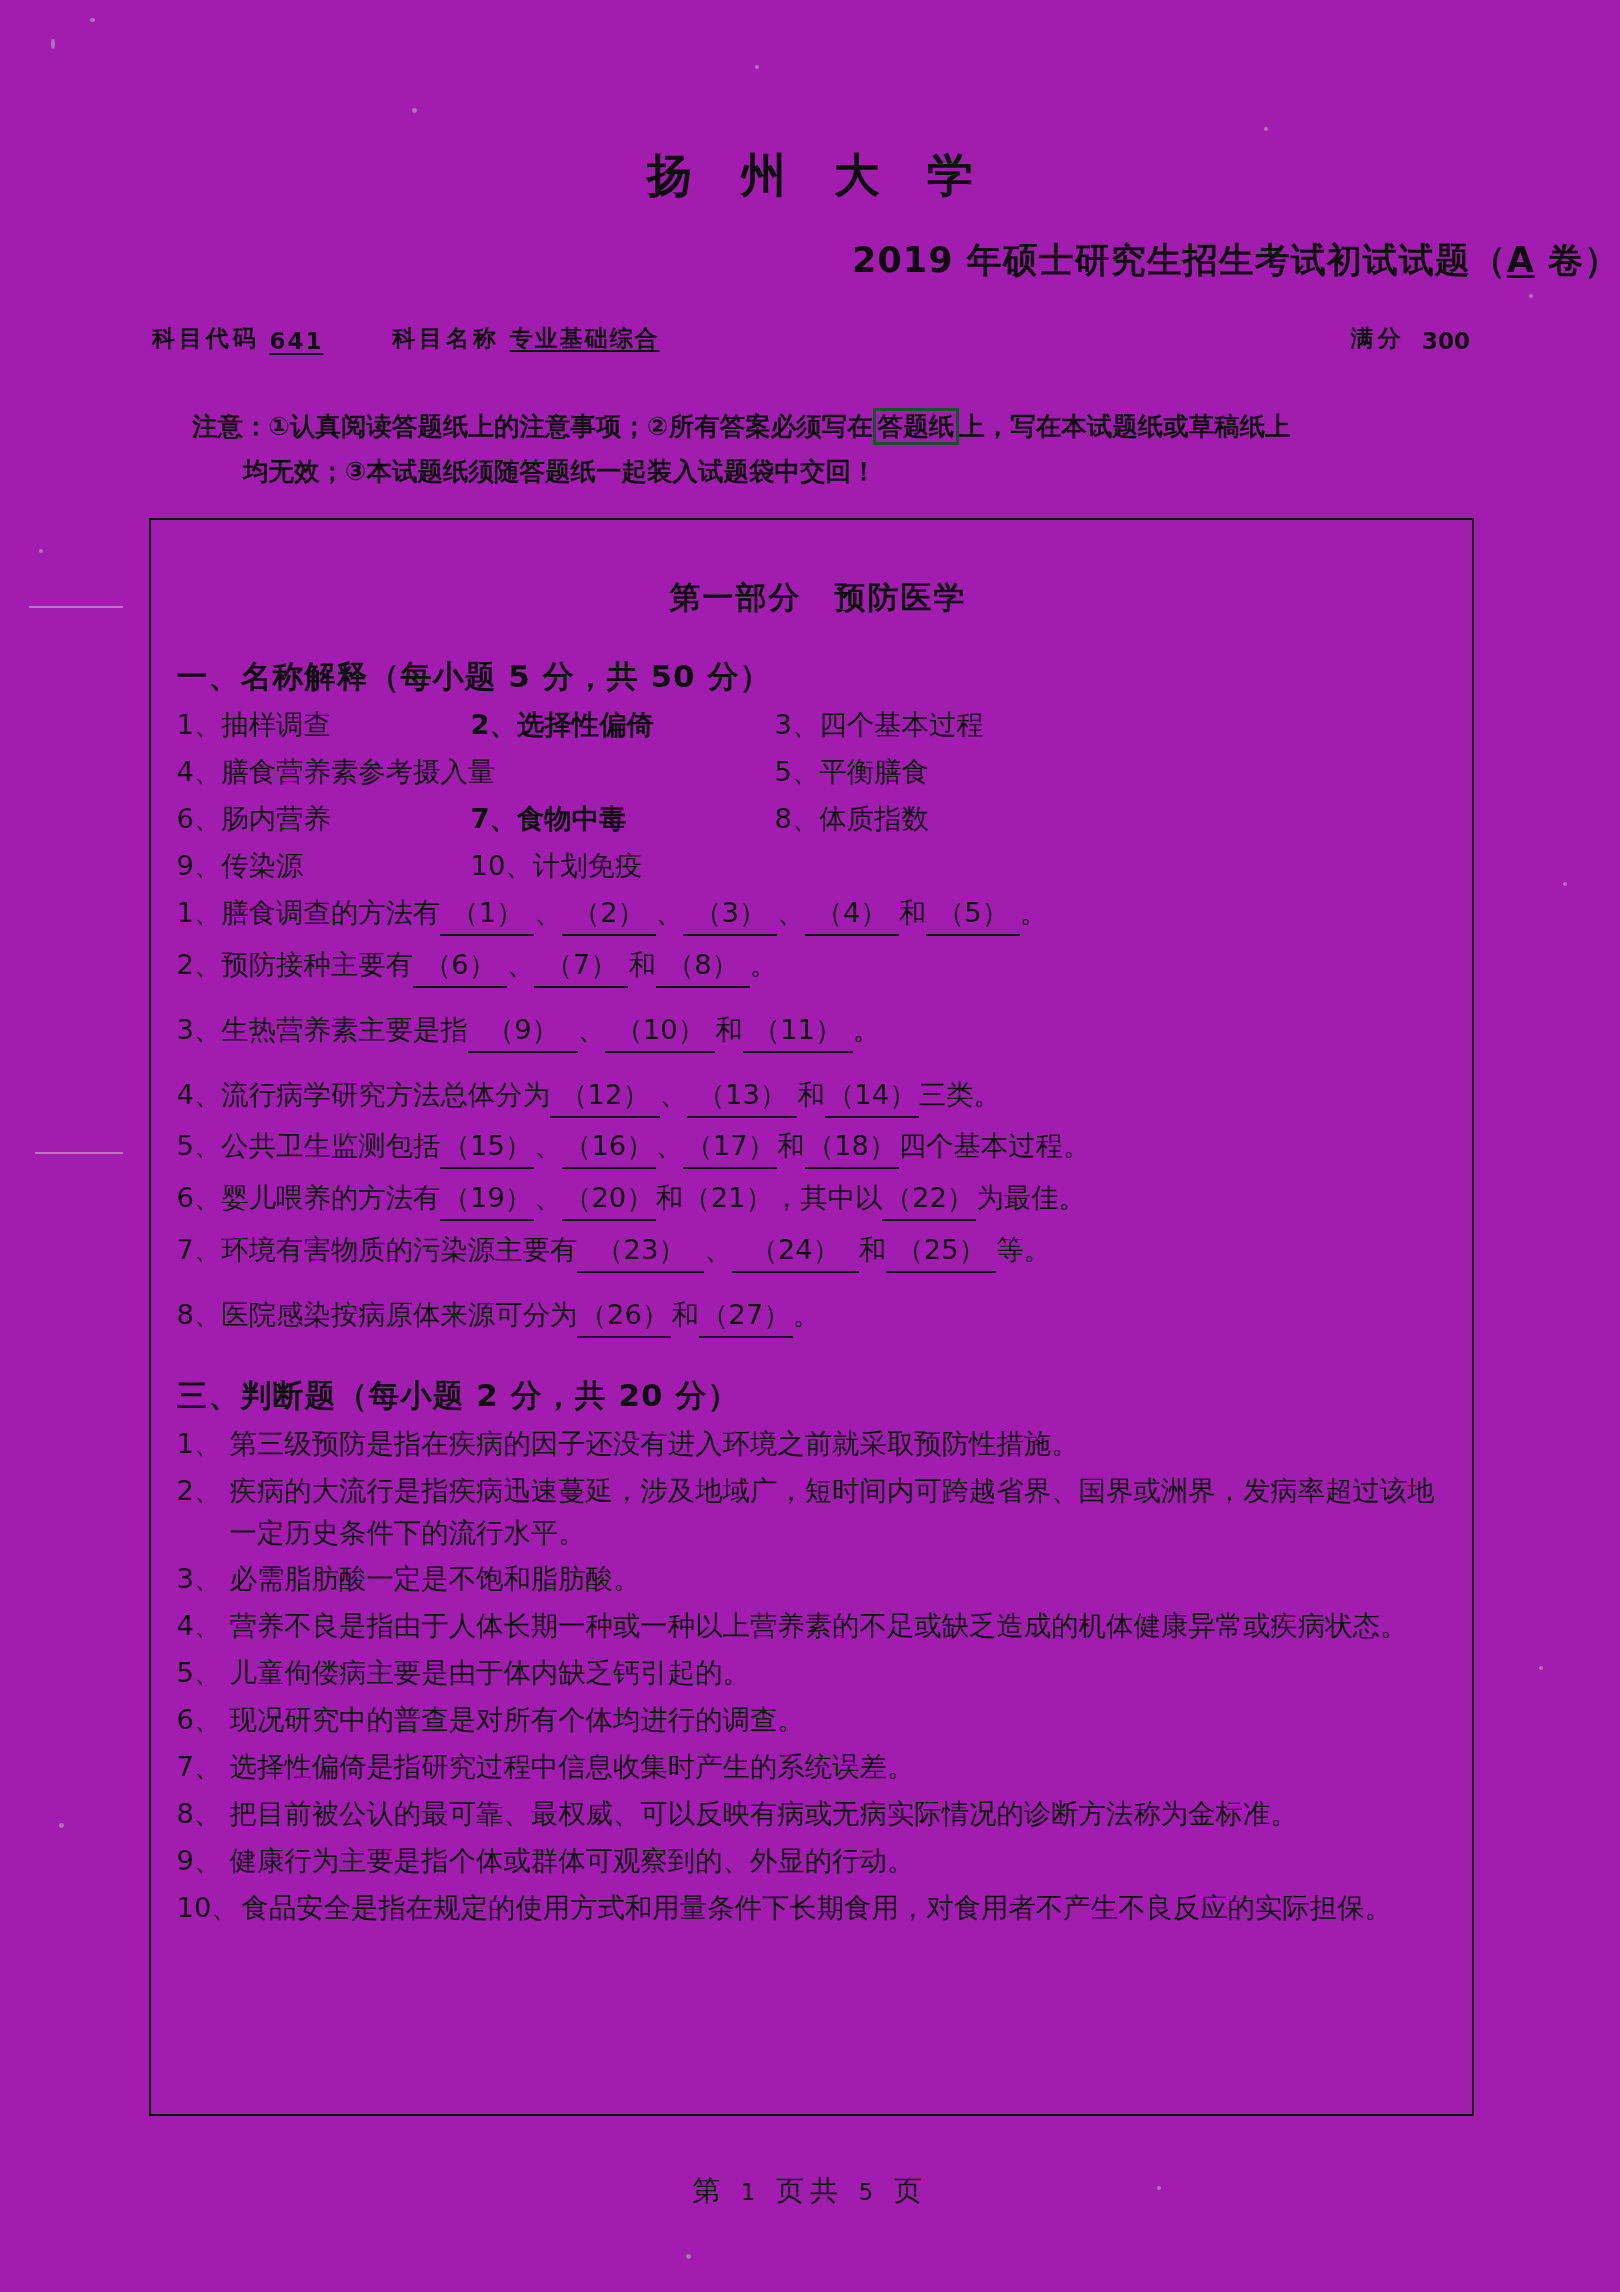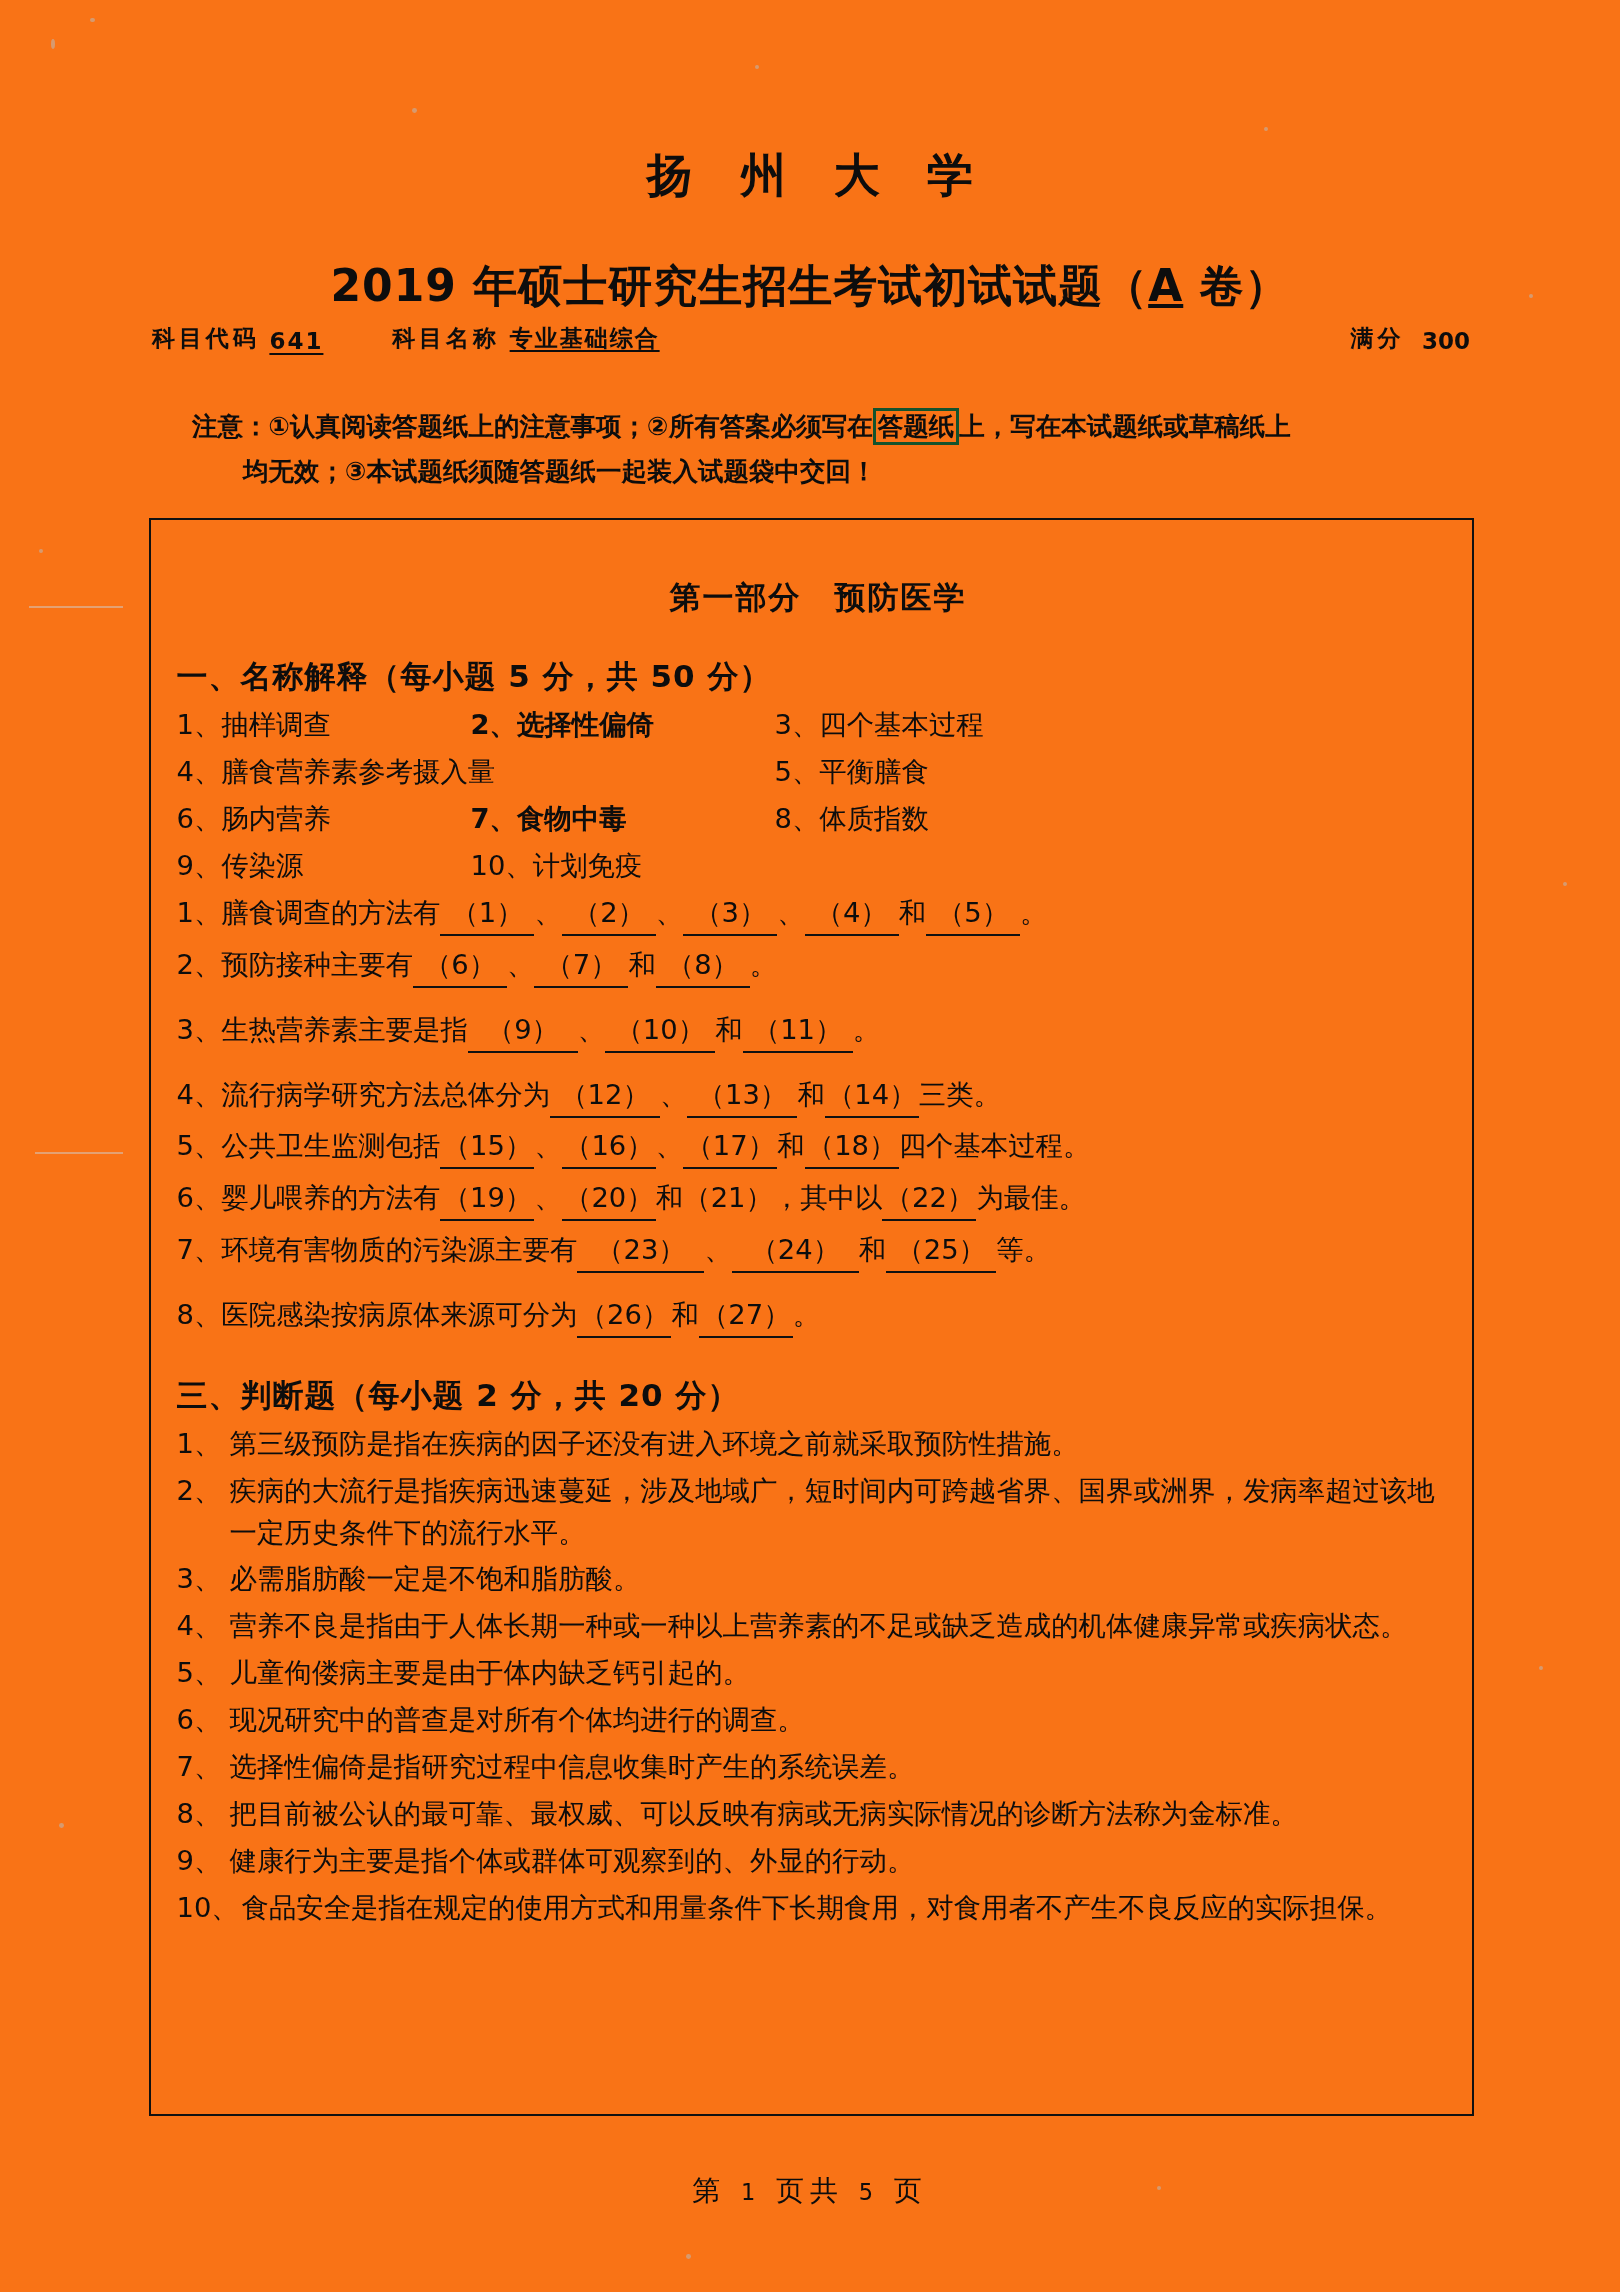--- a/index.html
+++ b/index.html
@@ -7,21 +7,21 @@
     padding: 0;
     background: #ffffff;
   }
   body {
     font-family: "DejaVu Sans", "Liberation Sans", sans-serif;
   }
   #page {
     position: relative;
     width: 1620px;
     height: 2293px;
-    background: #f97316;
+    background: #a21caf;
     overflow: hidden;
     color: #0d0d0d;
   }
   
   .speck {
     position: absolute;
     background: #b9b9b9;
     border-radius: 50%;
     opacity: .55;
   }
@@ -37,25 +37,24 @@
     text-align: center;
     font-size: 46px;
     font-weight: bold;
     letter-spacing: 15.7px;
     text-indent: 15.7px;
     font-family: "DejaVu Sans", "Liberation Sans", sans-serif;
   }
   .hdr-sub {
     position: absolute;
     top: 237px; left: 0; right: 0;
-    text-align: center;
-    font-size: 44px;
+    text-align: right;
+    font-size: 35px;
     font-weight: bold;
     letter-spacing: 1px;
-    margin-top: 20px;
   }
   .hdr-sub .ul {
     text-decoration: underline;
     text-underline-offset: 2.9px;
   }
 
   .code-row {
     position: absolute;
     top: 323px;
     left: 152px;

